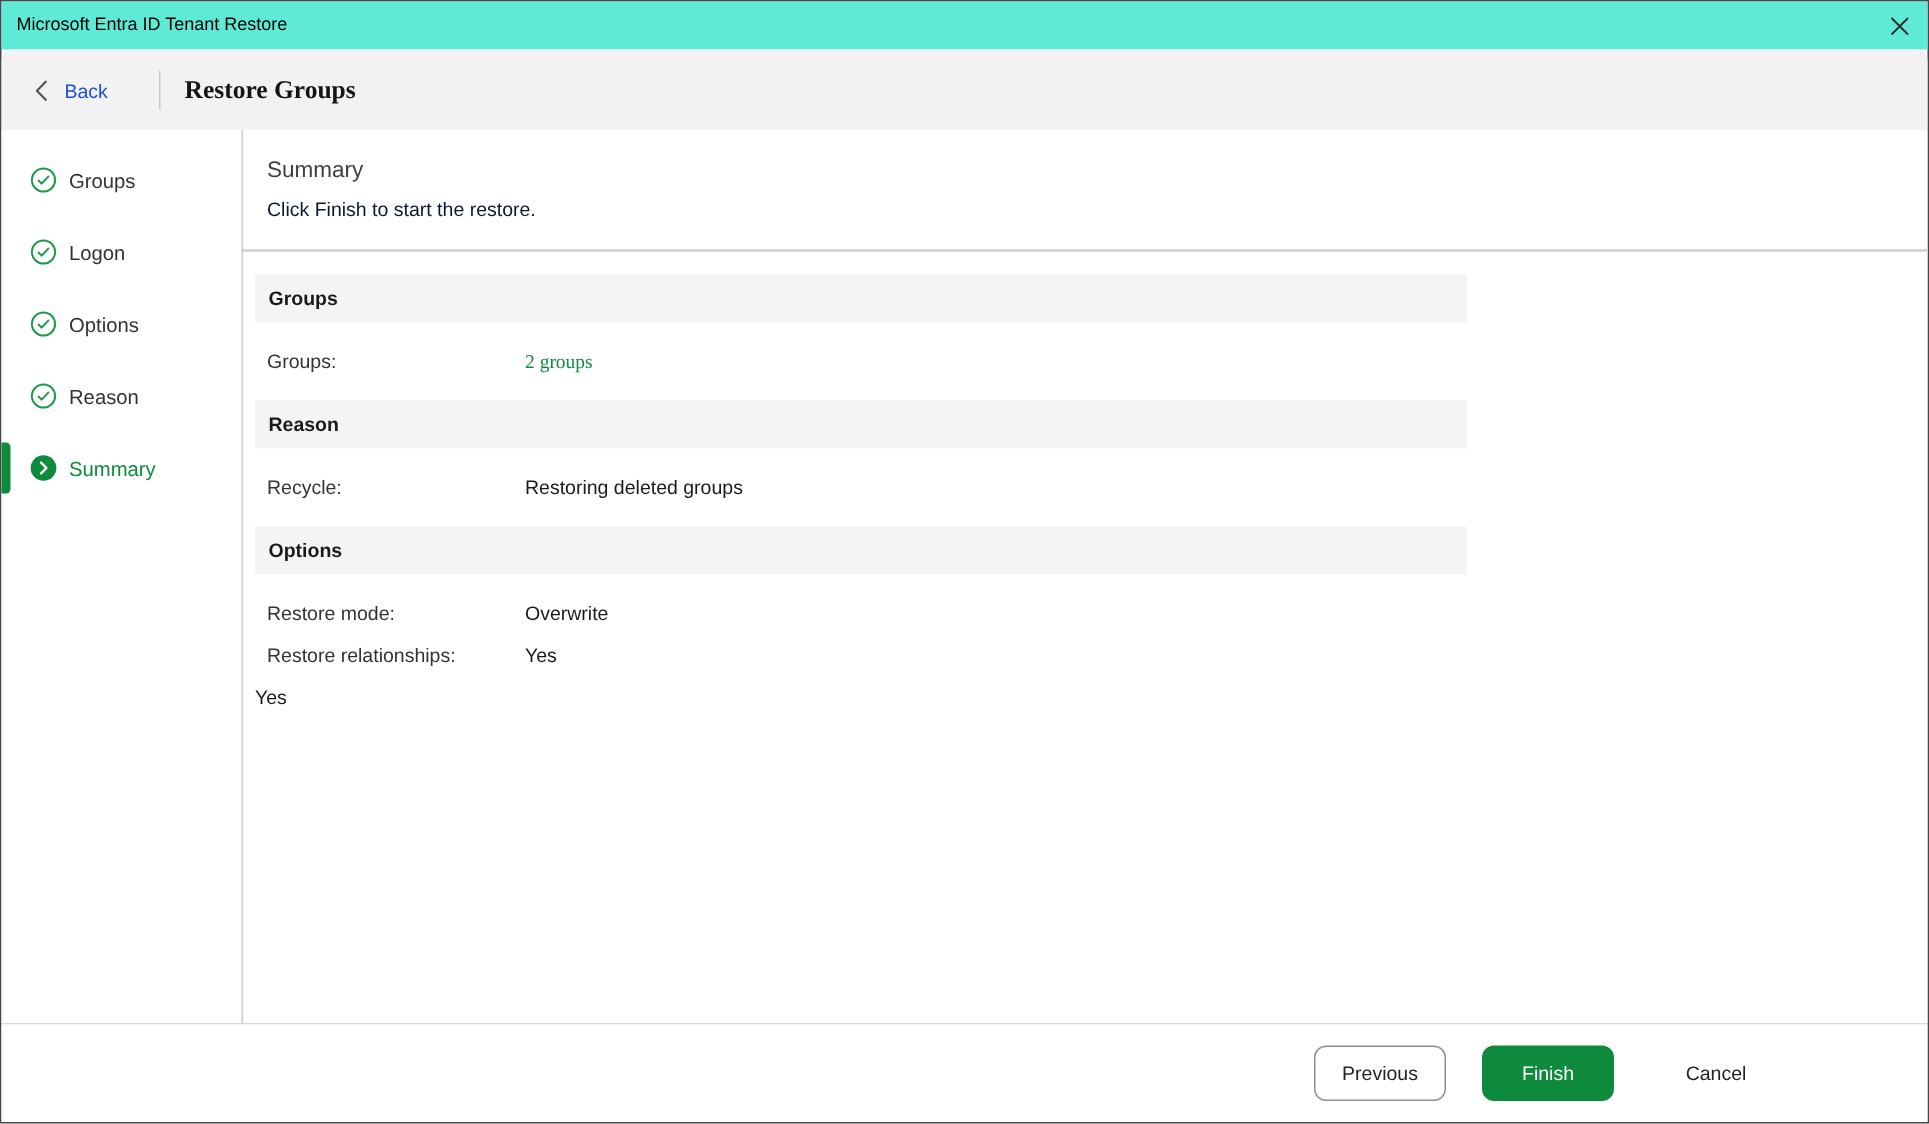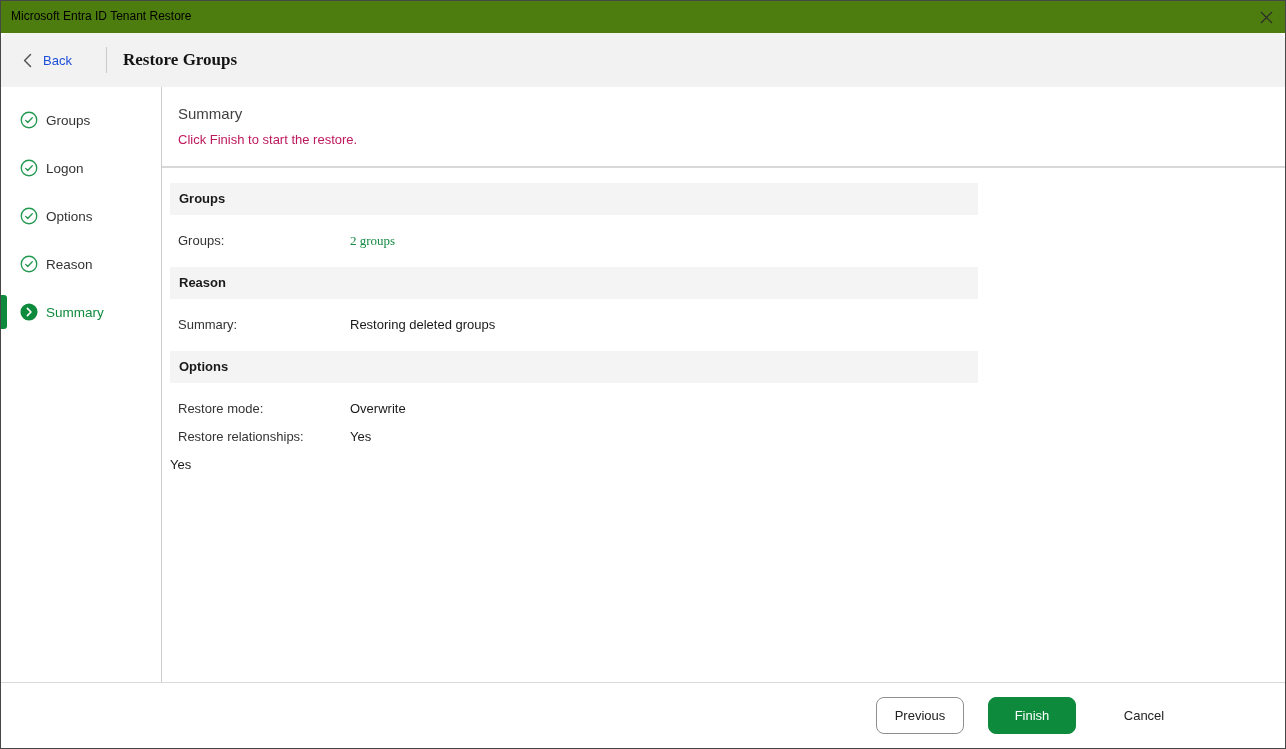--- a/index.html
+++ b/index.html
@@ -8,41 +8,41 @@
     --link-green:#148A42;
   }
   *{box-sizing:border-box;}
   html,body{margin:0;padding:0;}
   body{
     width:1286px;height:749px;position:relative;background:#fff;
     border:1px solid #474747;
     font-family:"Liberation Sans", sans-serif;overflow:hidden;
   }
   
-  .titlebar{position:absolute;top:0;left:0;right:0;height:32px;background:#4d7c0f;}
+  .titlebar{position:absolute;top:0;left:0;right:0;height:32px;background:#5eead4;}
   .titlebar-text{position:absolute;left:10px;top:8px;font-size:12px;color:#000;white-space:nowrap;}
   .close-btn{position:absolute;right:8px;top:5px;width:22px;height:22px;display:flex;align-items:center;justify-content:center;cursor:pointer;background:transparent;border:none;padding:0;}
   
   .header{position:absolute;top:32px;left:0;right:0;height:54px;background:#f2f2f2;border-radius:8px 8px 0 0;}
   .back-btn{position:absolute;left:22px;top:0;height:54px;display:flex;align-items:center;gap:11px;font-size:13px;color:#1d4ed8;background:transparent;border:none;padding:0;cursor:pointer;font-family:inherit;}
   .header-vdiv{position:absolute;left:105px;top:14px;width:1px;height:26px;background:#c9c9c9;}
   .header-title{position:absolute;left:122px;top:0;height:54px;line-height:54px;font-size:17px;font-weight:bold;color:#141414;white-space:nowrap;font-family:Liberation Serif, serif;}
   
   .sidebar{position:absolute;left:0;top:86px;width:160px;bottom:66px;background:#fff;padding-top:9px;}
   .side-item{position:relative;height:48px;display:flex;align-items:center;padding-left:19px;gap:8px;cursor:pointer;}
   .side-item .step-icon{width:18px;height:18px;flex:none;display:flex;color:var(--check-green);}
   .side-item .step-label{font-size:13.5px;color:#333;}
   .side-item.active .step-icon{color:var(--accent-green);}
   .side-item.active .step-label{color:var(--accent-green);}
   .active-bar{position:absolute;left:0;top:50%;transform:translateY(-50%);width:6px;height:34px;background:var(--accent-green);border-radius:0 3px 3px 0;}
   .v-divider{position:absolute;left:160px;top:86px;bottom:66px;width:1px;background:#ccc;}
   
   .main{position:absolute;left:161px;top:86px;right:0;bottom:66px;background:#fff;}
   .main-heading{position:absolute;left:16px;top:18px;font-size:15px;color:#3f3f3f;}
-  .main-sub{position:absolute;left:16px;top:45px;font-size:13px;color:#be185d;}
+  .main-sub{position:absolute;left:16px;top:45px;font-size:13px;color:#0f172a;}
   .main-divider{position:absolute;left:0;right:0;top:79px;height:2px;background:#d8d8d8;}
   .sections{position:absolute;left:8px;top:96px;width:808px;}
   .band{height:32px;line-height:32px;background:#f4f4f4;font-size:13px;font-weight:bold;color:#1a1a1a;padding-left:9px;}
   .rows{margin:12px 0;}
   .srow{height:28px;line-height:28px;font-size:13px;display:flex;}
   .srow .lbl{width:180px;padding-left:8px;flex:none;color:#333;}
   .srow .val{color:#1a1a1a;}
   .srow .val.link{color:var(--link-green);cursor:pointer;font-family:Liberation Serif, serif;}
   
   .footer-divider{position:absolute;left:0;right:0;bottom:65px;height:1px;background:#d9d9d9;}
@@ -146,21 +146,21 @@
     <div class="rows">
       <div class="srow">
         <span class="lbl">Groups:</span>
         <span class="val link">2 groups</span>
       </div>
     </div>
 
     <div class="band">Reason</div>
     <div class="rows">
       <div class="srow">
-        <span class="lbl">Summary:</span>
+        <span class="lbl">Recycle:</span>
         <span class="val">Restoring deleted groups</span>
       </div>
     </div>
 
     <div class="band">Options</div>
     <div class="rows">
       <div class="srow">
         <span class="lbl">Restore mode:</span>
         <span class="val">Overwrite</span>
       </div>

